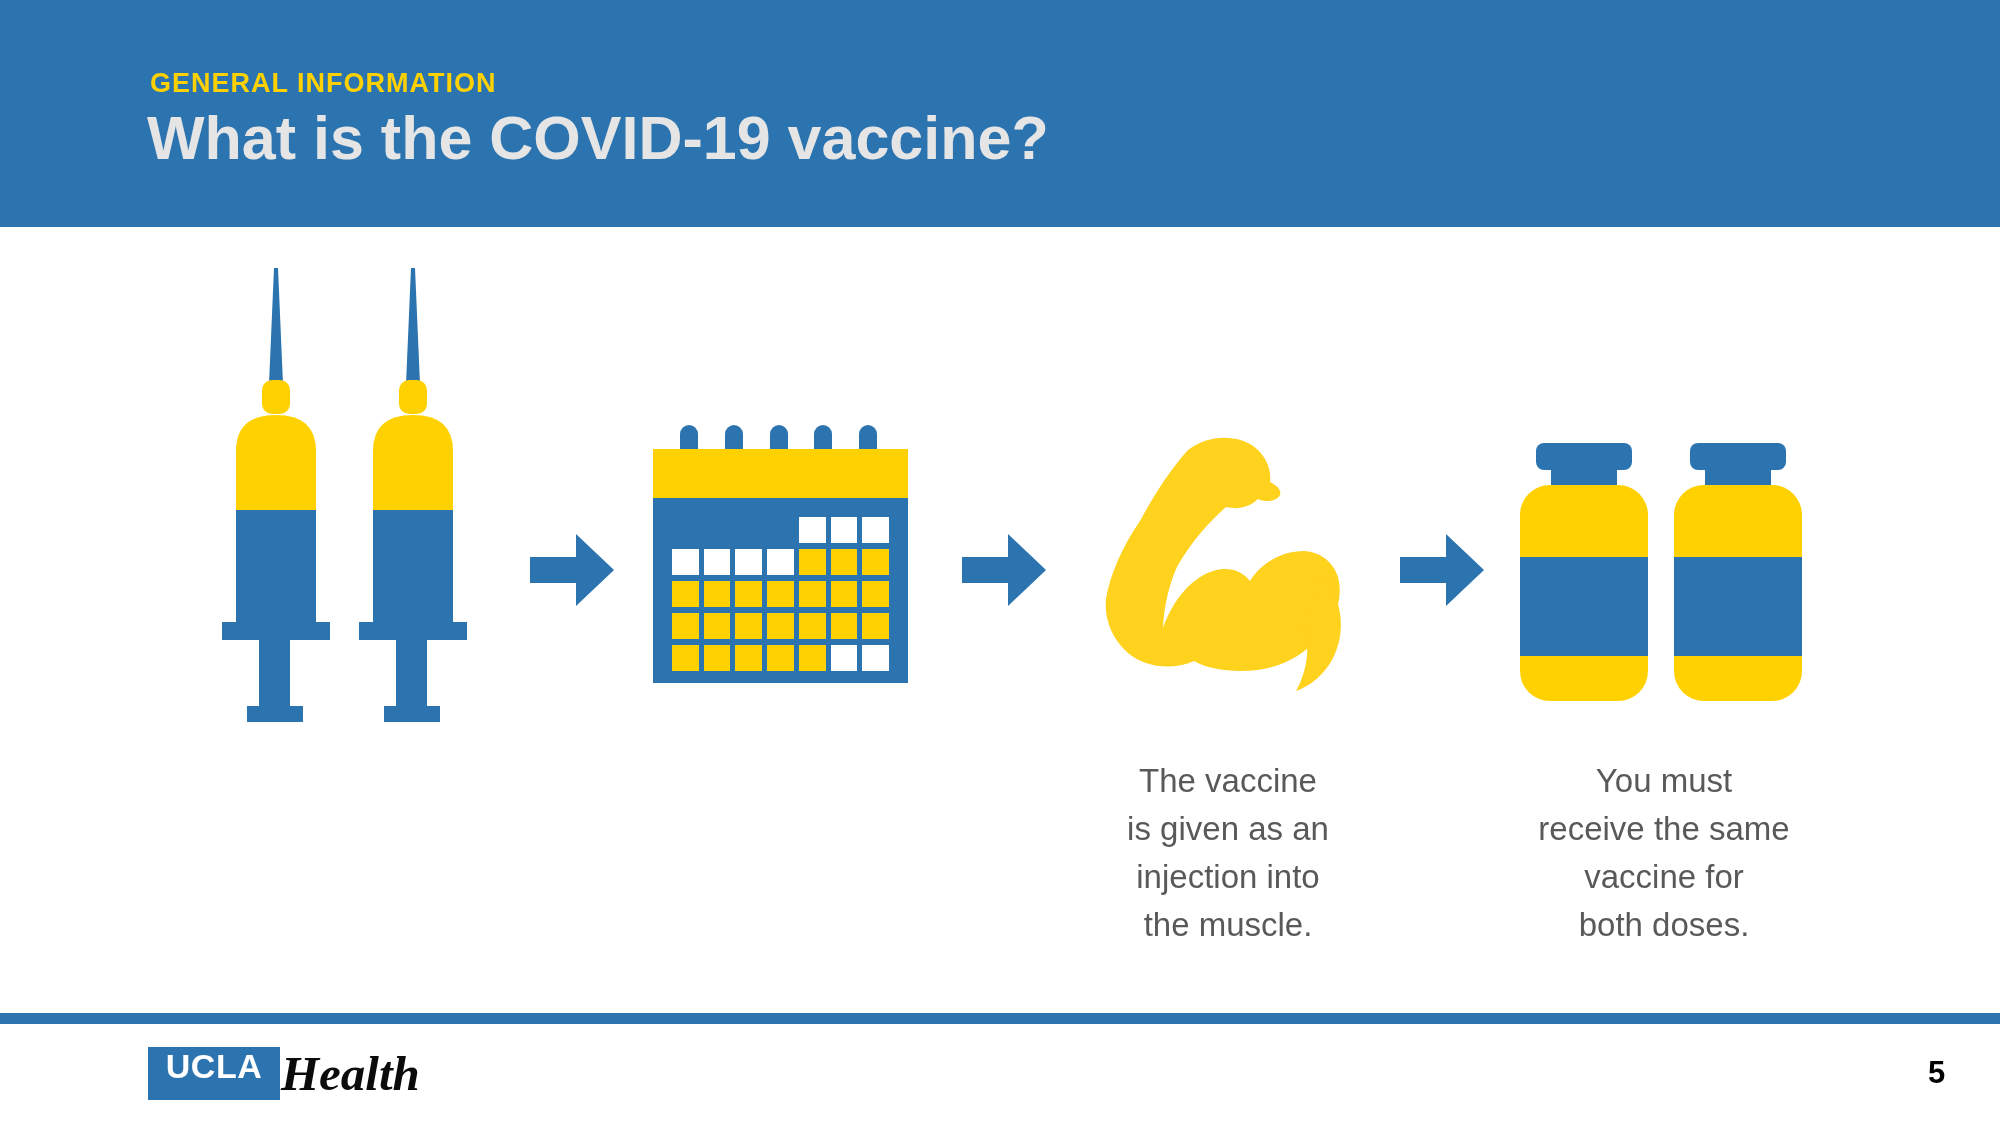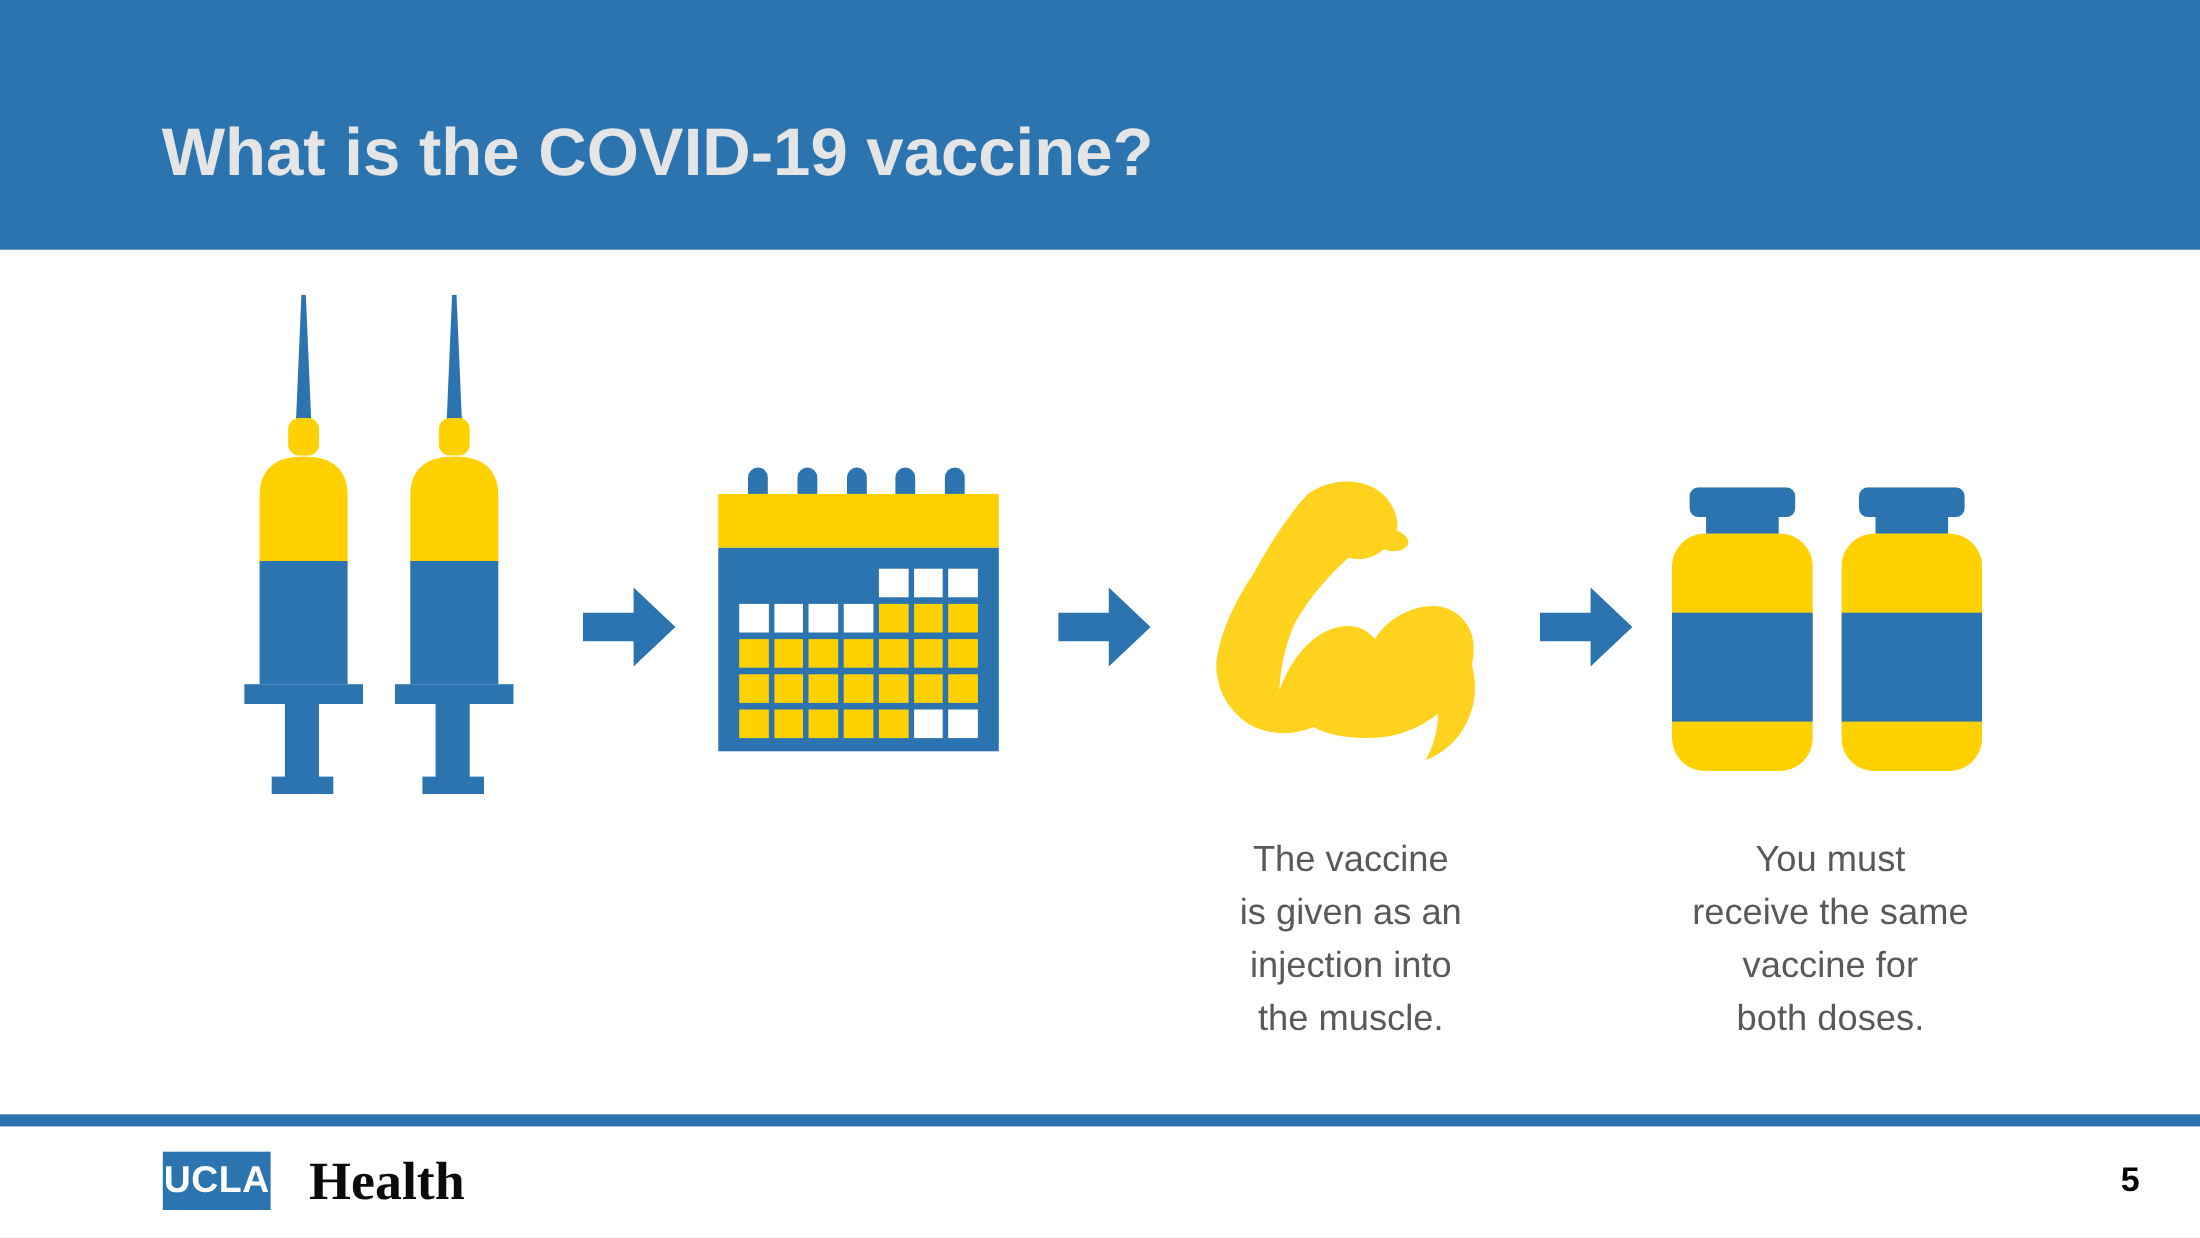--- a/index.html
+++ b/index.html
@@ -31,34 +31,35 @@
             gap:6px 5px;padding:19px 19px 0 19px;}
   .cell{width:100%;height:26px;}
   .cell.white{background:#ffffff;}
   .cell.gold{background:var(--gold);}
   .cell.blank{background:transparent;}
   
   .caption{position:absolute;top:757px;width:400px;text-align:center;white-space:pre-line;
            font-size:33px;line-height:48px;color:var(--cap-gray);}
   
   .divider-band{position:absolute;left:0;top:1013px;width:2000px;height:11px;background:var(--blue);}
-  .logo-box{position:absolute;left:148px;top:1047px;width:98px;height:53px;background:var(--blue);
-            display:flex;align-items:center;justify-content:center;}
+  .logo-box{position:absolute;left:148px;top:1047px;width:132px;height:53px;background:var(--blue);
+            display:flex;justify-content:center;}
   .logo-box span{color:#ffffff;font-size:34px;font-weight:bold;letter-spacing:.5px;}
   .logo-health{position:absolute;left:281px;top:1047px;height:53px;line-height:53px;
                font-family:"Liberation Serif","DejaVu Serif",serif;font-weight:bold;
-               font-size:49px;color:#0b0b0b;}
+               font-size:49px;color:#0b0b0b;font-style:italic;}
   .page-number{position:absolute;left:1928px;top:1055px;font-size:31px;font-weight:bold;color:#000000;}
 </style>
 </head>
 <body>
 
 <div class="slide">
 
   <div class="header-band">
+    <div class="kicker">GENERAL INFORMATION</div>
     <h1 class="title">What is the COVID-19 vaccine?</h1>
   </div>
 
   <svg class="icon" style="left:222px;top:268px" width="108" height="454" viewBox="0 0 108 454">
     <polygon points="52,0 56,0 61,116 47,116" fill="#2B74AF"></polygon>
     <rect x="40" y="112" width="28" height="34" rx="10" fill="#FFD100"></rect>
     <path d="M14 244 L14 183 Q14 147 54 147 Q94 147 94 183 L94 244 Z" fill="#FFD100"></path>
     <rect x="14" y="242" width="80" height="112" fill="#2B74AF"></rect>
     <rect x="0" y="354" width="108" height="18" fill="#2B74AF"></rect>
     <rect x="37" y="372" width="31" height="68" fill="#2B74AF"></rect>

